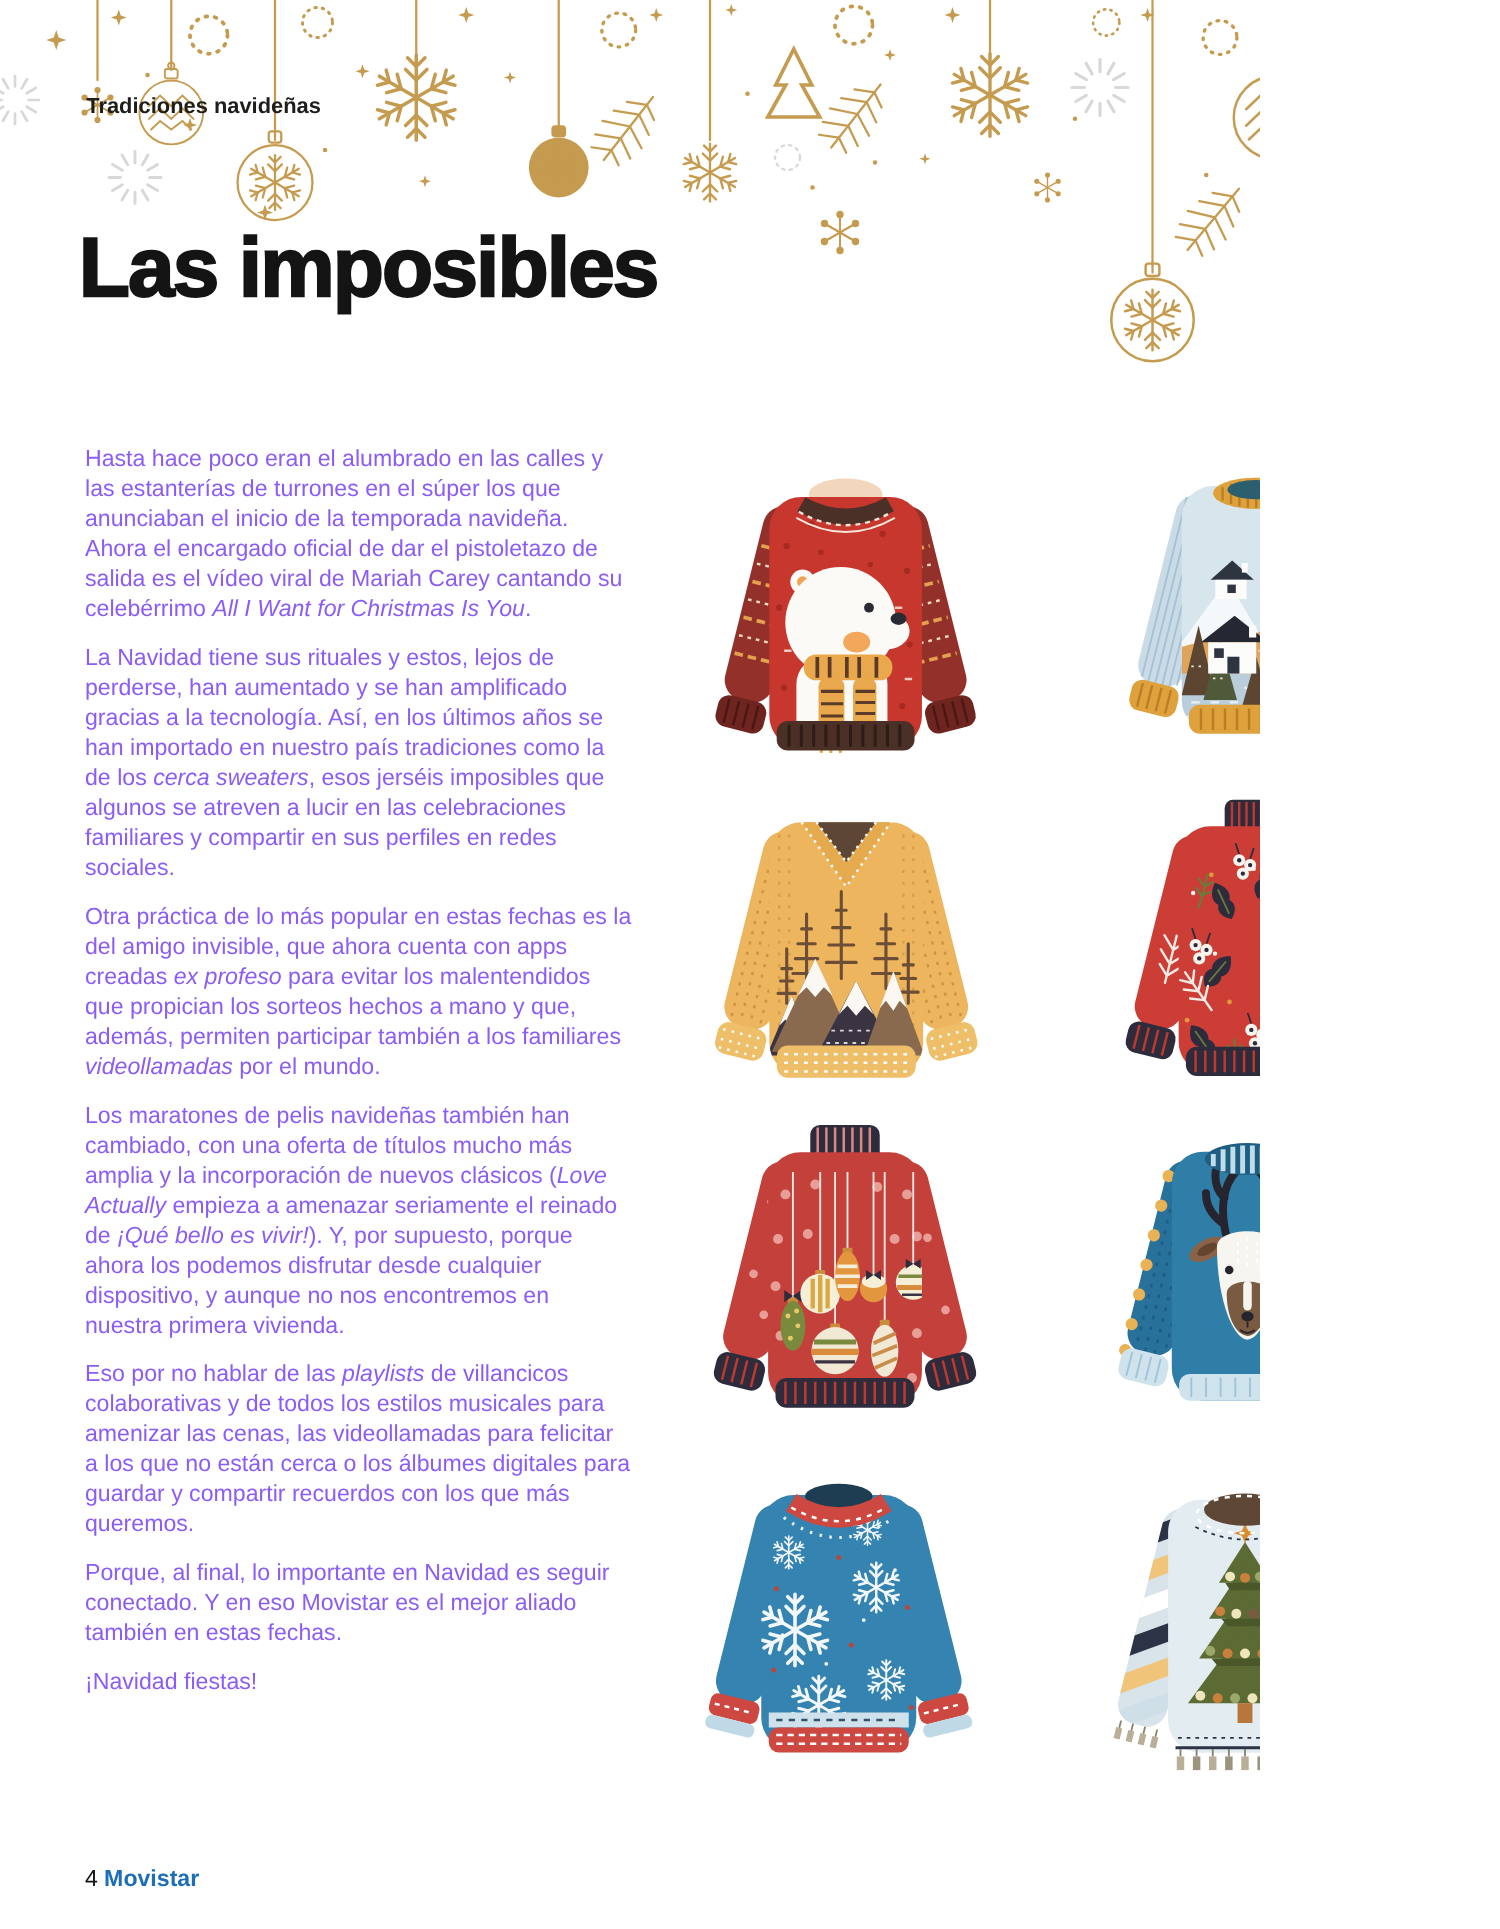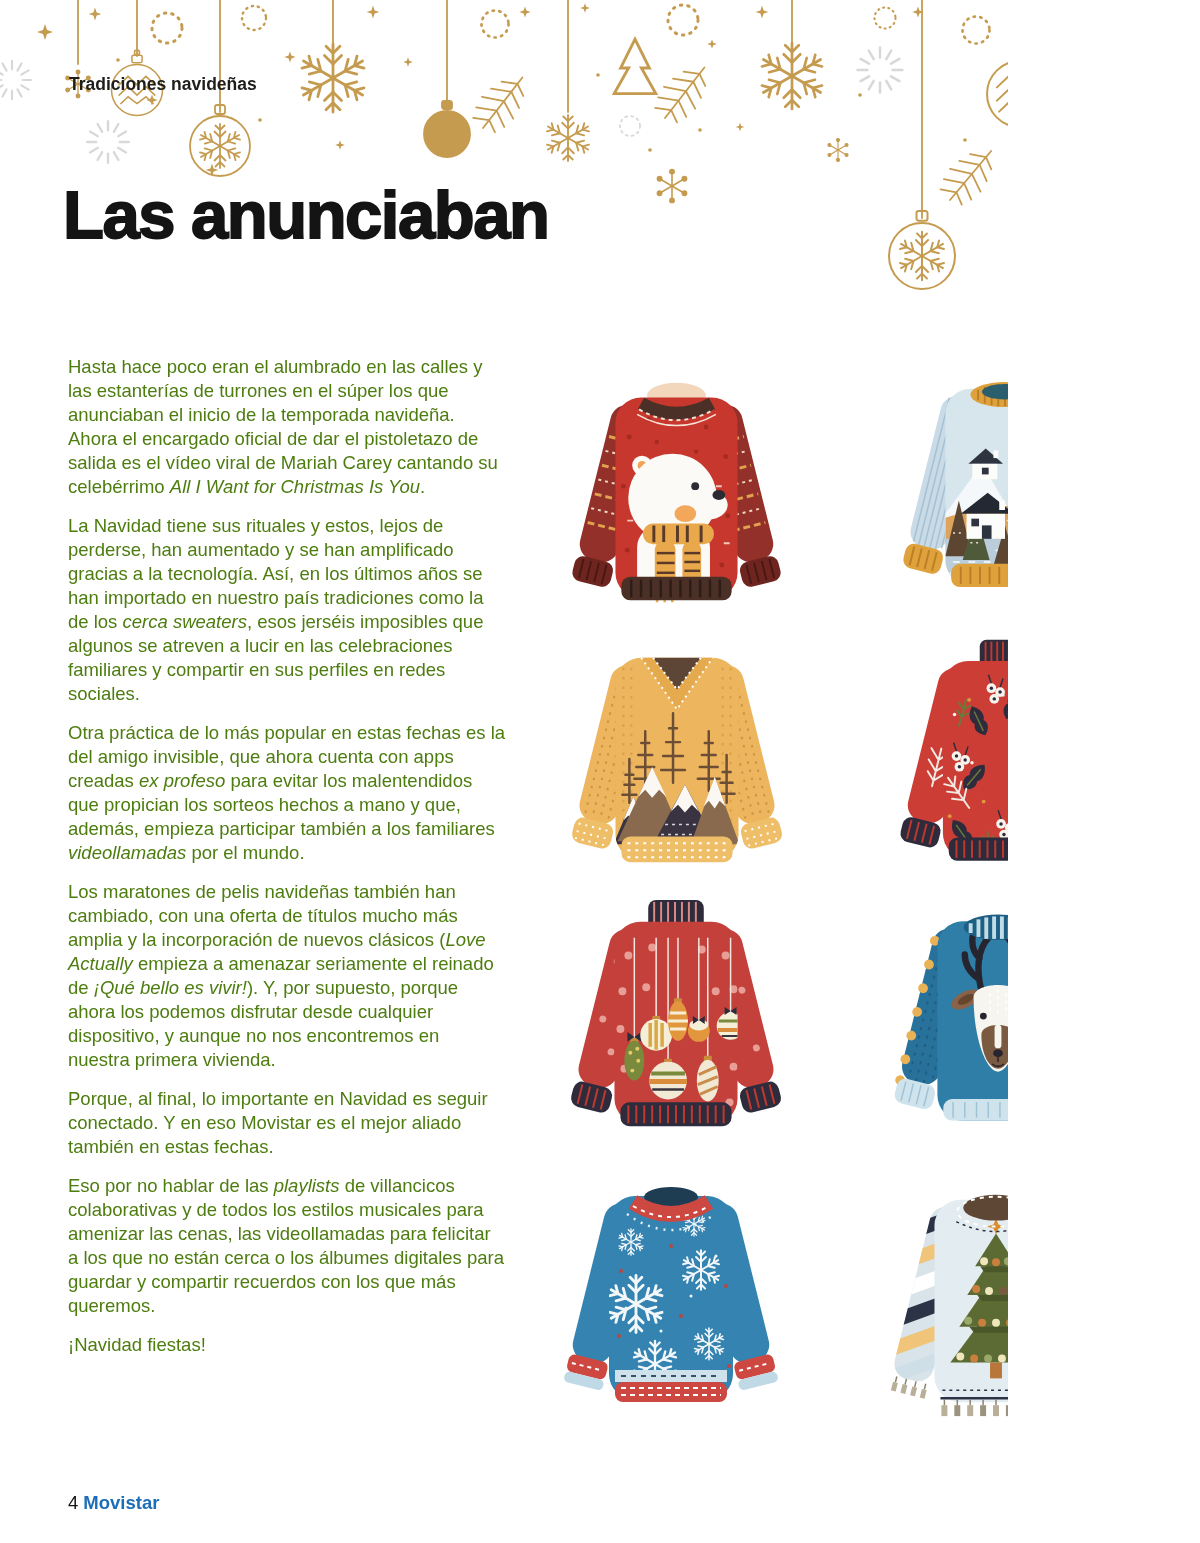--- a/index.html
+++ b/index.html
@@ -3,21 +3,21 @@
 <meta charset="utf-8">
 <style>
   html,body{margin:0;padding:0;background:#ffffff;}
   .page{position:relative;width:1008px;height:1543px;background:#ffffff;overflow:hidden;
         font-family:"Liberation Sans",sans-serif;border-radius:18px;}
   .deco{position:absolute;top:0;left:0;pointer-events:none;}
   .kicker{position:absolute;left:69px;top:74px;font-size:17.5px;font-weight:700;color:#1d1d1b;}
   .logo{position:absolute;left:1058px;top:50px;width:80px;height:60px;}
   .title{position:absolute;left:63px;top:180px;margin:0;font-size:67px;line-height:1.05;
          font-weight:700;color:#141414;letter-spacing:-1.5px;-webkit-text-stroke:1.8px #141414;}
-  .article{position:absolute;left:68px;top:355px;width:438px;font-size:18.5px;line-height:24px;color:#4d7c0f;}
+  .article{position:absolute;left:68px;top:355px;width:438px;font-size:18.5px;line-height:24px;color:#8b5cf6;}
   .article p{margin:0 0 15px 0;}
   .article em{font-style:italic;}
   .sw{position:absolute;}
   .sw svg{width:100%;height:100%;display:block;}
   .footer{position:absolute;left:68px;top:1492px;font-size:18.5px;color:#141414;}
   .footer .brand{color:#1C6EB8;font-weight:700;margin-left:5px;text-align:center;}
 </style>
 </head>
 <body>
 
@@ -171,29 +171,29 @@
       <circle cx="630" cy="126" r="10" stroke-dasharray="2 4"></circle>
     </g>
   </svg>
 
   <div class="kicker">Tradiciones navideñas</div>
 
   <svg class="logo" viewBox="0 0 100 74">
     <path d="M12,56 C8,28 22,12 34,22 C44,30 42,44 52,44 C62,44 60,22 72,16 C84,11 94,30 88,56" fill="none" stroke="#1C6EB8" stroke-width="17" stroke-linecap="round"></path>
   </svg>
 
-  <h1 class="title"><span>Las anunciaban</span><br></h1>
+  <h1 class="title"><span>Las imposibles</span><br></h1>
 
   <div class="article">
       <p><span>Hasta hace poco eran el alumbrado en las calles y las estanterías de turrones en el súper los que anunciaban el inicio de la temporada navideña. Ahora el encargado oficial de dar el pistoletazo de salida es el vídeo viral de Mariah Carey cantando su celebérrimo </span><em>All I Want for Christmas Is You</em><span>.</span></p>
       <p><span>La Navidad tiene sus rituales y estos, lejos de perderse, han aumentado y se han amplificado gracias a la tecnología. Así, en los últimos años se han importado en nuestro país tradiciones como la de los </span><em>cerca sweaters</em><span>, esos jerséis imposibles que algunos se atreven a lucir en las celebraciones familiares y compartir en sus perfiles en redes sociales.</span></p>
-      <p><span>Otra práctica de lo más popular en estas fechas es la del amigo invisible, que ahora cuenta con apps creadas </span><em>ex profeso</em><span> para evitar los malentendidos que propician los sorteos hechos a mano y que, además, empieza participar también a los familiares </span><em>videollamadas</em><span> por el mundo.</span></p>
+      <p><span>Otra práctica de lo más popular en estas fechas es la del amigo invisible, que ahora cuenta con apps creadas </span><em>ex profeso</em><span> para evitar los malentendidos que propician los sorteos hechos a mano y que, además, permiten participar también a los familiares </span><em>videollamadas</em><span> por el mundo.</span></p>
       <p><span>Los maratones de pelis navideñas también han cambiado, con una oferta de títulos mucho más amplia y la incorporación de nuevos clásicos (</span><em>Love Actually</em><span> empieza a amenazar seriamente el reinado de </span><em>¡Qué bello es vivir!</em><span>). Y, por supuesto, porque ahora los podemos disfrutar desde cualquier dispositivo, y aunque no nos encontremos en nuestra primera vivienda.</span></p>
+      <p><span>Eso por no hablar de las </span><em>playlists</em><span> de villancicos colaborativas y de todos los estilos musicales para amenizar las cenas, las videollamadas para felicitar a los que no están cerca o los álbumes digitales para guardar y compartir recuerdos con los que más queremos.</span></p>
       <p><span>Porque, al final, lo importante en Navidad es seguir conectado. Y en eso Movistar es el mejor aliado también en estas fechas.</span></p>
-      <p><span>Eso por no hablar de las </span><em>playlists</em><span> de villancicos colaborativas y de todos los estilos musicales para amenizar las cenas, las videollamadas para felicitar a los que no están cerca o los álbumes digitales para guardar y compartir recuerdos con los que más queremos.</span></p>
       <p><span>¡Navidad fiestas!</span></p>
     </div>
 
   <div class="sw" style="left:558px;top:368px;width:237px;height:256px">
   <svg viewBox="0 0 240 260" role="img">
     <defs>
           <clipPath id="cp1">
             <rect x="58" y="30" width="124" height="204" rx="26"></rect>
           </clipPath>
         </defs>

